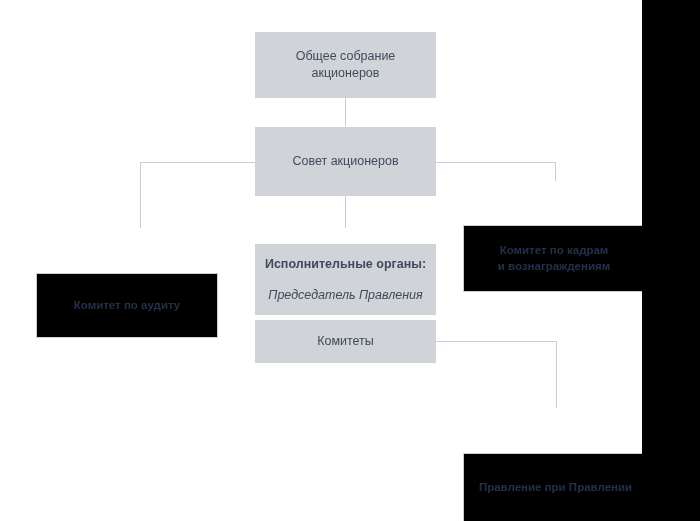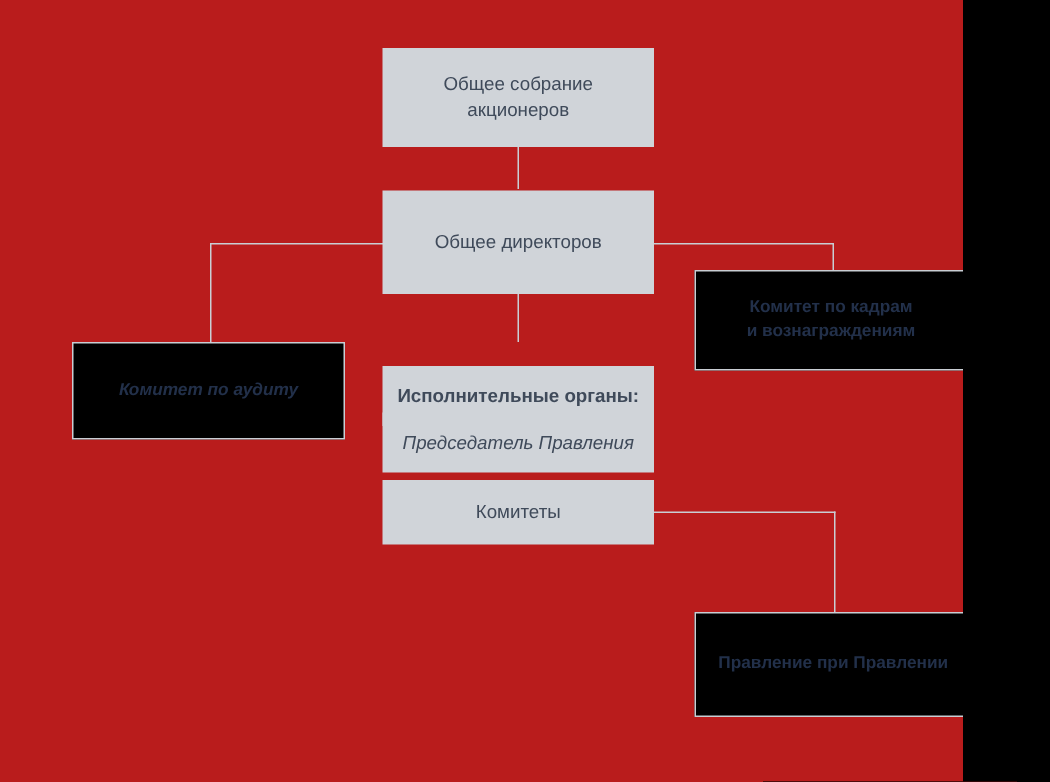--- a/index.html
+++ b/index.html
@@ -4,21 +4,21 @@
 <style>
   html, body {
     margin: 0;
     padding: 0;
     background: #000000;
   }
   #canvas {
     position: relative;
     width: 642px;
     height: 521px;
-    background: #b91c1c;
+    background: #ffffff;
     overflow: hidden;
     font-family: "Liberation Sans", sans-serif;
   }
   .node {
     position: absolute;
     box-sizing: border-box;
     display: flex;
     align-items: center;
     justify-content: center;
     text-align: center;
@@ -32,20 +32,21 @@
     color: #3f4a5a;
     font-size: 12.5px;
   }
   
   .node.outlined {
     background: #000000;
     border: 1px solid #c9ced4;
     color: #22304a;
     font-size: 11.5px;
     font-weight: bold;
+    margin-top: 45px;
   }
   .node .label {
     display: block;
     padding: 0 8px;
     white-space: pre-line;
   }
   
   .conn {
     position: absolute;
     background: #c9ced4;
@@ -71,24 +72,24 @@
 
   <div class="conn h" style="left:436px; top:341px; width:121px;"></div>
   <div class="conn v" style="left:556px; top:341px; height:67px;"></div>
 
   <div class="node filled" style="left:255px; top:32px; width:181px; height:66px;">
     <span class="label">Общее собрание
 акционеров</span>
   </div>
 
   <div class="node filled" style="left:255px; top:127px; width:181px; height:69px;">
-    <span class="label">Общее директоров</span>
+    <span class="label">Совет акционеров</span>
   </div>
 
-  <div class="node outlined" style="left:48px; top:228px; width:182px; height:65px;font-style:italic;">
+  <div class="node outlined" style="left:36px; top:228px; width:182px; height:65px;">
     <span class="label">Комитет по аудиту</span>
   </div>
 
   <div class="node outlined" style="left:463px; top:180px; width:182px; height:67px;">
     <span class="label">Комитет по кадрам
 и вознаграждениям</span>
   </div>
 
   <div class="node filled" style="left:255px; top:244px; width:181px; height:40px;font-weight:bold;">
     <span class="label">Исполнительные органы:</span>

